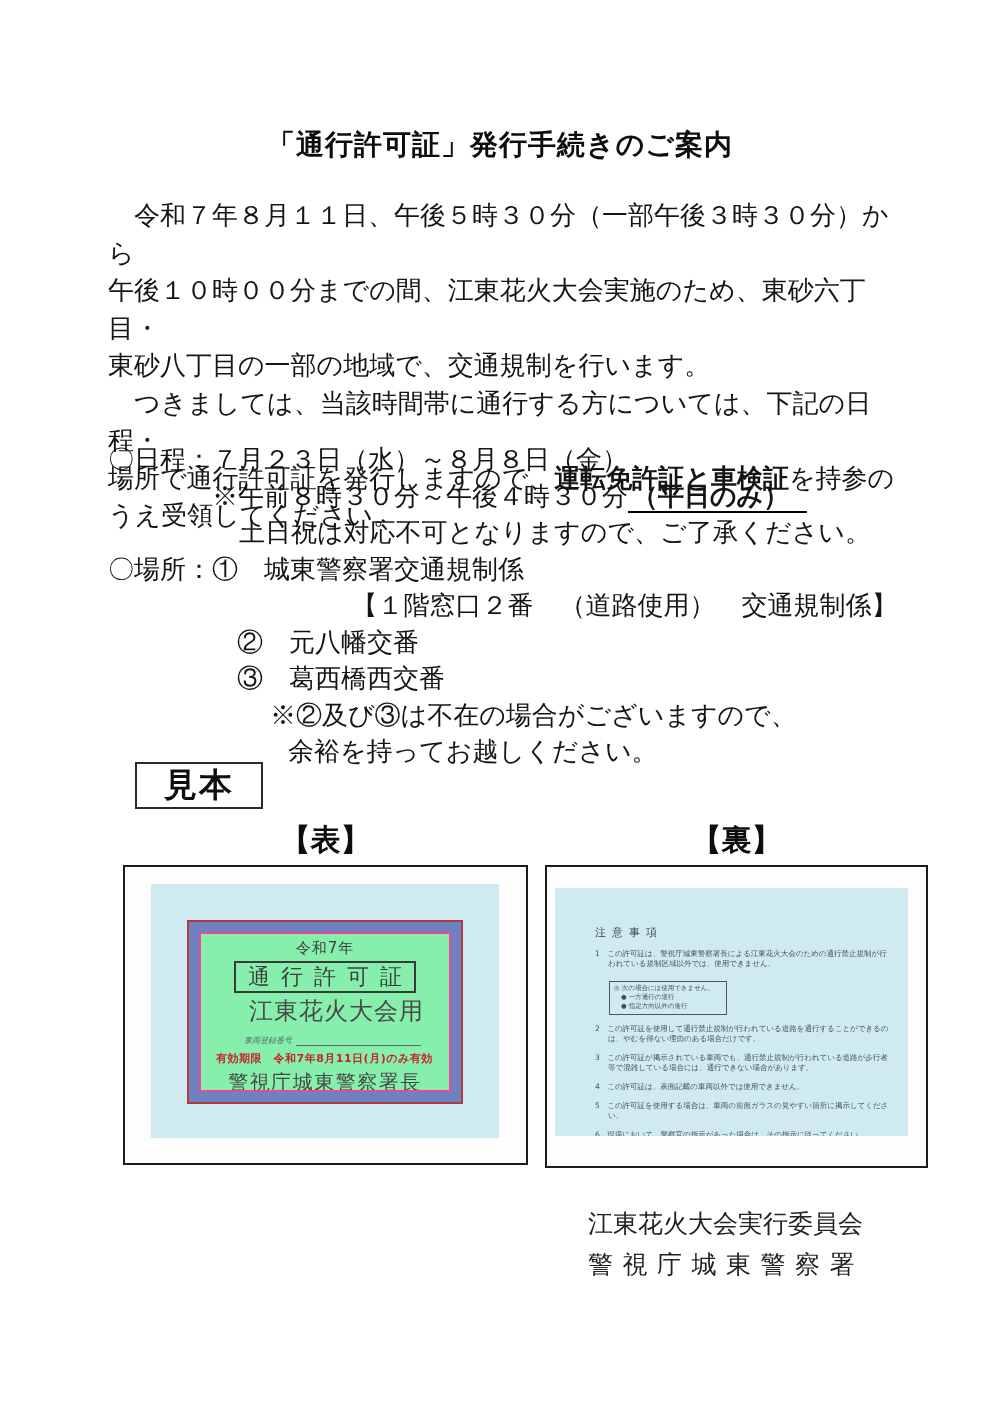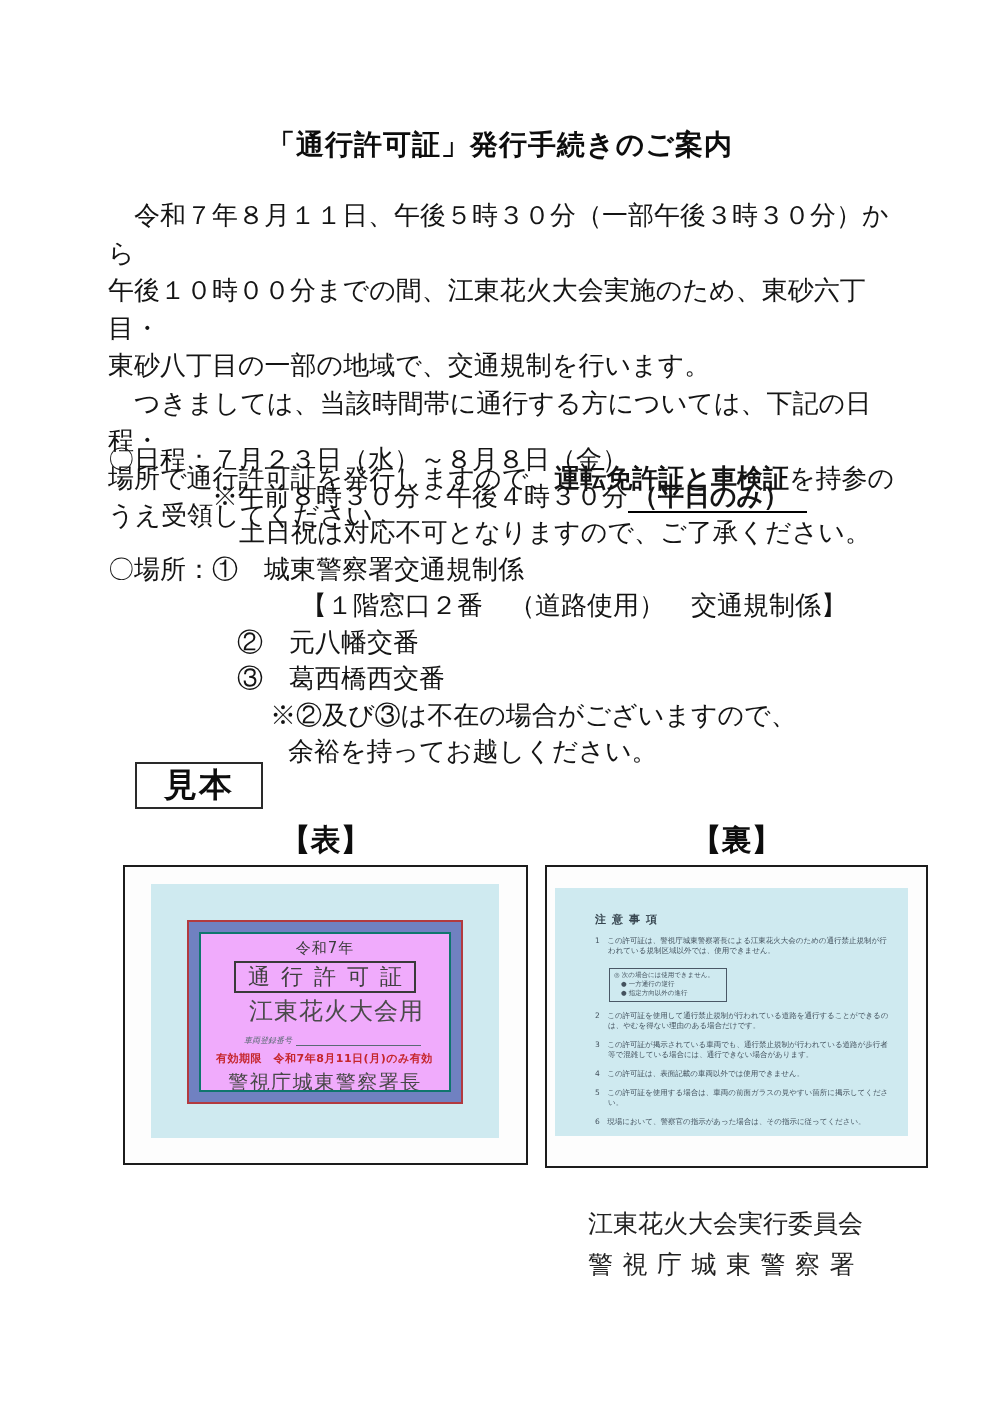--- a/index.html
+++ b/index.html
@@ -25,21 +25,21 @@
   .bold-gothic { font-family:"DejaVu Sans", sans-serif; font-weight:bold; }
 
   
   .schedule {
     position:absolute; top:441px; left:108px; width:840px;
     font-size:26px; line-height:36.5px;
   }
   .schedule p { margin:0; }
   .ind-a { padding-left:104px; }
   .ind-b { padding-left:131px; }
-  .ind-c { padding-left:193px; }
+  .ind-c { padding-left:193px;text-align:center; }
   .ind-d { padding-left:129px; }
   .ind-e { padding-left:162px; }
   .ind-f { padding-left:180px; }
   .time-bold {
     font-family:"DejaVu Sans", sans-serif; font-weight:bold;
     border-bottom:2px solid #000; padding-left:4px; padding-right:18px;
   }
 
   
   .sample-box {
@@ -65,22 +65,22 @@
   .front-card {
     position:absolute; top:17px; left:26px; right:27px; bottom:25px;
     background:#cfeaf0;
   }
   .pf-red-outer {
     position:absolute; top:36px; left:36px; width:276px; height:184px;
     border:2px solid #b23a3f; box-sizing:border-box;
   }
   .pf-blue  { position:absolute; inset:0; border:10px solid #7081c1; box-sizing:border-box; }
   .pf-red-inner {
-    position:absolute; inset:0; border:2px solid #0f766e; box-sizing:border-box;
-    background:#f0abfc; overflow:hidden;
+    position:absolute; inset:0; border:2px solid #ec4899; box-sizing:border-box;
+    background:#86efac; overflow:hidden;
   }
   .era {
     margin-top:5px; text-align:center; font-family:"DejaVu Sans",sans-serif;
     font-size:15px; letter-spacing:1px; color:#3d3d3d;
   }
   .permit-title-row { text-align:center; margin-top:3px; }
   .permit-title-box {
     display:inline-block; border:2px solid #3a3a3a;
     font-family:"DejaVu Sans",sans-serif; font-size:22px; color:#3f3f3f;
     letter-spacing:11px; padding:1px 1px 1px 12px; line-height:26px;
@@ -106,21 +106,21 @@
   
   .back-frame {
     position:absolute; top:865px; left:545px; width:383px; height:303px;
     border:2px solid #1c1c1c; background:#fdfdfd; box-sizing:border-box;
   }
   .back-card {
     position:absolute; top:21px; left:8px; right:18px; bottom:30px;
     background:#cfeaf0; color:#44525e; font-family:"DejaVu Sans",sans-serif;
     filter:blur(0.35px); overflow:hidden;
   }
-  .notice-heading { margin:24px 0 2px 40px; font-size:11px; font-weight:bold; letter-spacing:6px; color:#36454f; }
+  .notice-heading { margin:37px 0 2px 40px; font-size:11px; font-weight:normal; letter-spacing:6px; color:#36454f; }
   .notice-list { margin:0 14px 0 40px; font-size:7.5px; line-height:10px; }
   .notice-item { margin-top:9px; padding-left:13px; text-indent:-13px; }
   .notice-box {
     border:1px solid #4a5866; width:118px; margin:12px 0 2px 14px;
     padding:2px 4px 3px 4px; font-size:6.5px; line-height:9px; box-sizing:border-box;
   }
   .notice-box p { margin:0; }
   .notice-box .bullet { padding-left:7px; }
 
   

